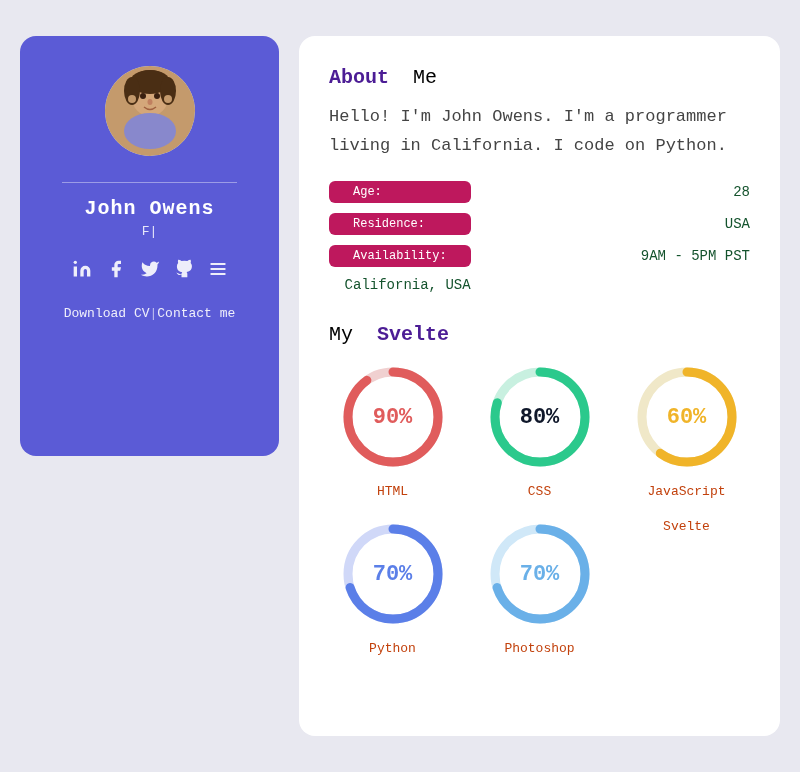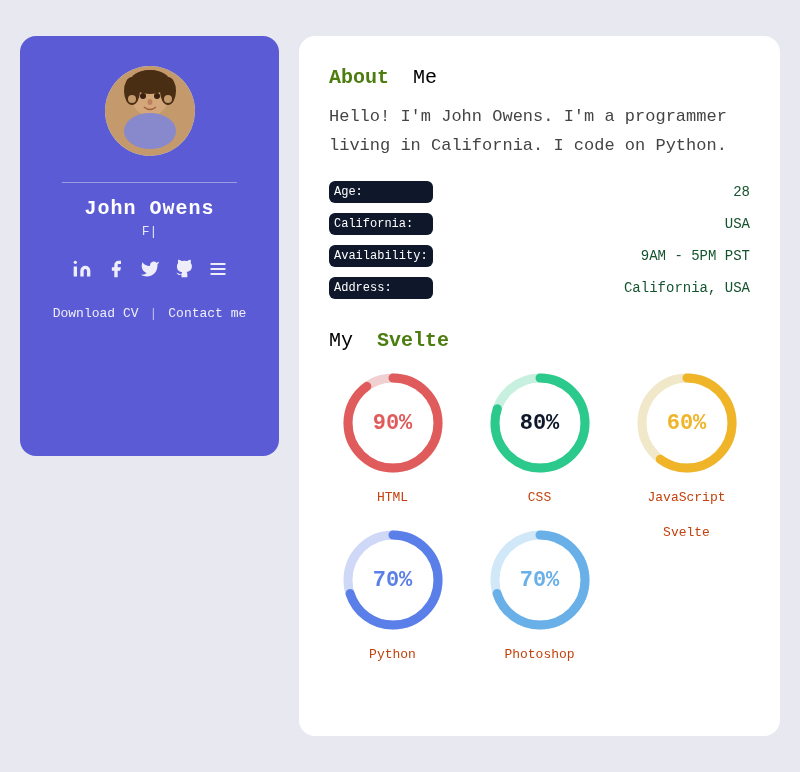--- a/index.html
+++ b/index.html
@@ -63,21 +63,21 @@
       align-items: center;
     }
     .social-icon {
       color: #fff;
       font-size: 18px;
       cursor: pointer;
       opacity: 0.9;
     }
     .links-row {
       display: flex;
-      gap: 11px;
+      gap: 0;
       align-items: center;
       color: rgba(255,255,255,0.9);
       font-size: 13px;
     }
     .link-btn {
       color: rgba(255,255,255,0.9);
       cursor: pointer;
       text-decoration: none;
       font-family: 'Courier New', monospace;
     }
@@ -93,42 +93,42 @@
       padding: 30px 30px 35px;
       min-height: 700px;
     }
     .section-title {
       font-size: 20px;
       margin-bottom: 14px;
       font-family: 'Courier New', monospace;
       font-weight: normal;
     }
     .section-title .highlight {
-      color: #4d7c0f;
+      color: #4c1d95;
       font-weight: bold;
     }
     .about-text {
       font-size: 17px;
       line-height: 1.7;
       color: #444;
       margin-bottom: 20px;
       font-family: 'Courier New', monospace;
     }
     .info-grid {
       display: grid;
       grid-template-columns: auto 1fr;
       gap: 10px 10px;
       align-items: center;
       margin-bottom: 30px;
     }
     .info-badge {
-      background: #0f172a;
+      background: #be185d;
       color: #fff;
       font-size: 12px;
-      padding: 4px 5px;
+      padding: 4px 24px;
       border-radius: 6px;
       font-family: 'Courier New', monospace;
       white-space: nowrap;
     }
     .info-value {
       text-align: right;
       font-size: 14px;
       color: #14532d;
       font-family: 'Courier New', monospace;
     }
@@ -260,25 +260,24 @@
     <div class="section-title">
       <span class="highlight">About</span>
       &nbsp;<span>Me</span>
     </div>
 
     <p class="about-text">Hello! I'm John Owens. I'm a programmer living in California. I code on Python.</p>
 
     <div class="info-grid">
     <div class="info-badge">Age:</div>
         <div class="info-value">28</div>
-        <div class="info-badge">California:</div>
+        <div class="info-badge">Residence:</div>
         <div class="info-value">USA</div>
         <div class="info-badge">Availability:</div>
         <div class="info-value">9AM - 5PM PST</div>
-        <div class="info-badge">Address:</div>
         <div class="info-value">California, USA</div>
       </div>
 
     <div class="section-title">
       <span>My</span>
       &nbsp;<span class="highlight">Svelte</span>
     </div>
 
     <div class="skills-grid">
     <div class="skill-item">

